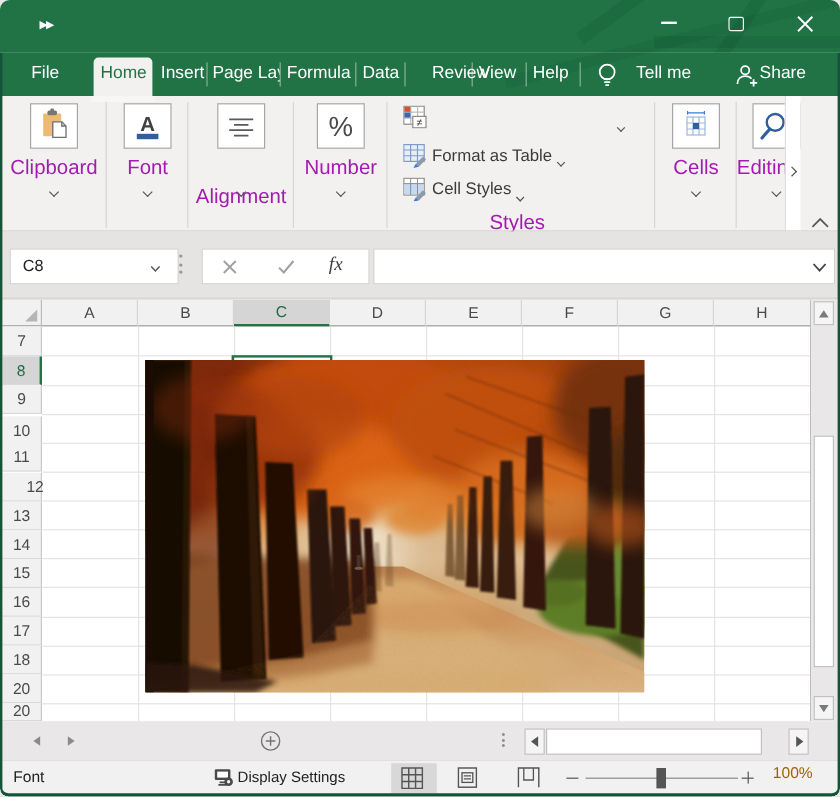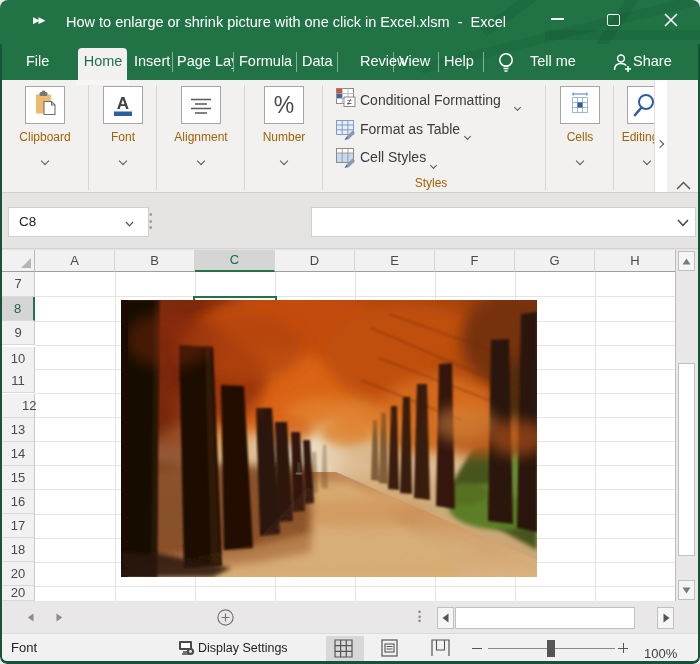--- a/index.html
+++ b/index.html
@@ -7,21 +7,21 @@
   #win { position:absolute; left:0; top:0; width:700px; height:664px; border-radius:8px 8px 7px 7px; overflow:hidden; background:#fff; }
   .abs { position:absolute; }
   
   #title { left:0; top:0; width:700px; height:44px; background:#217346; }
   #tabrow { left:0; top:44px; width:700px; height:36px; background:#217346; }
   .deco { position:absolute; background:rgba(0,40,20,0.10); }
   .wbtn { position:absolute; color:#fff; }
   
   #ribbon { left:0; top:80px; width:700px; height:113px; background:#f3f1f0; }
   .rbox { position:absolute; width:40px; height:38px; background:#fff; border:1px solid #a6a6a6; top:6px; }
-  .rlabel { position:absolute; top:50px; width:90px; text-align:center; font-size:12px; color:#a16207; }
+  .rlabel { position:absolute; top:50px; width:90px; text-align:center; font-size:17px; color:#a21caf; }
   .rchev { position:absolute; top:70px; width:40px; text-align:center; }
   .rsep { position:absolute; top:5px; height:105px; width:1px; background:#d9d5d2; }
   .chev { display:inline-block; width:6px; height:6px; border-right:1.2px solid #555; border-bottom:1.2px solid #555; transform:rotate(45deg); }
   .srow { position:absolute; font-size:14px; color:#3b3b3b; white-space:nowrap; }
   
   #fbar { left:0; top:193px; width:700px; height:57px; background:#e6e4e3; }
   .fbox { position:absolute; background:#fff; border:1px solid #d2d0ce; top:14px; height:30px; }
   
   #grid { left:0; top:250px; width:700px; height:351px; background:#fff; overflow:hidden; }
   .colhead { position:absolute; top:0; height:22px; background:#f1f1f1; border-right:1px solid #d5d5d5; border-bottom:1px solid #9e9e9e; color:#4a4a4a; font-size:13px; text-align:center; line-height:21px; }
@@ -33,21 +33,20 @@
 </style>
 </head>
 <body>
 <div id="win">
 
   <div id="title" class="abs">
     <div class="deco" style="left:480px; top:28px; width:260px; height:11px; transform:rotate(-36deg); transform-origin:left top;"></div>
     <div class="deco" style="left:585px; top:60px; width:200px; height:11px; transform:rotate(-56deg); transform-origin:left top;"></div>
     <div class="deco" style="left:545px; top:30px; width:200px; height:10px;"></div>
     <div class="abs" style="left:33px; top:15px; color:#fff; font-size:9px; letter-spacing:-1.5px;">▶▶</div>
-    <div class="abs" style="left:66px; top:14px; color:#fff; font-size:14.5px;">How to enlarge or shrink picture with one click in Excel.xlsm&nbsp; -&nbsp; Excel</div>
     <div class="wbtn" style="left:551px; top:18px; width:13px; height:2px; background:#fff;"></div>
     <div class="wbtn" style="left:607px; top:14px; width:13px; height:12px; border:1.6px solid #fff; border-radius:2px;"></div>
     <svg class="wbtn" style="left:664px; top:13px;" width="14" height="14" viewBox="0 0 14 14">
         <path d="M1 1 L13 13 M13 1 L1 13" stroke="#fff" stroke-width="1.6"></path>
       </svg>
   </div>
 
   <div id="tabrow" class="abs">
     <div class="deco" style="left:420px; top:20px; width:300px; height:10px; transform:rotate(-14deg); transform-origin:left top; background:rgba(0,40,20,0.07);"></div>
     <div class="abs" style="left:78px; top:4px; width:49px; height:32px; background:#f3f1f0; border-radius:4px 4px 0 0;"></div>
@@ -109,32 +108,31 @@
     </div>
     <div class="rlabel" style="left:78px;">Font</div>
     <div class="rchev" style="left:103px;"><span class="chev"></span></div>
     <div class="rsep" style="left:156px;"></div>
 
     <div class="rbox" style="left:181px;">
       <svg width="38" height="36" viewBox="0 0 38 36">
         <path d="M9 12.5 h20 M13 17 h12 M9 21.5 h20 M13 26 h12" stroke="#5a5a5a" stroke-width="1.4"></path>
       </svg>
     </div>
-    <div class="rlabel" style="left:156px;">Alignment</div>
+    <div class="rlabel" style="left:156px;margin-top:24px;">Alignment</div>
     <div class="rchev" style="left:181px;"><span class="chev"></span></div>
     <div class="rsep" style="left:244px;"></div>
 
     <div class="rbox" style="left:264px;">
       <div style="font-size:23px; color:#4a4a4a; text-align:center; line-height:36px;">%</div>
     </div>
     <div class="rlabel" style="left:239px;">Number</div>
     <div class="rchev" style="left:264px;"><span class="chev"></span></div>
     <div class="rsep" style="left:322px;"></div>
 
-    <div class="srow" style="left:360px; top:12px;">Conditional Formatting</div>
     <div class="abs" style="left:515px; top:16px;"><span class="chev" style="width:5px;height:5px;"></span></div>
     <svg class="abs" style="left:336px; top:8px;" width="20" height="19" viewBox="0 0 20 19">
       <rect x="0.5" y="0.5" width="17" height="15" fill="#fff" stroke="#8a8a8a"></rect>
       <path d="M6.3 0.5 v15 M12 0.5 v15 M0.5 5.5 h17 M0.5 10.5 h17" stroke="#bbb" stroke-width="1"></path>
       <rect x="1" y="1" width="5" height="4.2" fill="#d8502e"></rect>
       <rect x="1" y="5.8" width="5" height="4.2" fill="#3a66ad"></rect>
       <rect x="8" y="9" width="11" height="9.5" fill="#fff" stroke="#8a8a8a"></rect>
       <text x="13.5" y="17" font-size="9" fill="#333" text-anchor="middle" font-family="Liberation Sans">≠</text>
     </svg>
     <div class="srow" style="left:360px; top:41px;">Format as Table</div>
@@ -188,20 +186,29 @@
   </div>
 
   <div id="fbar" class="abs">
     <div class="fbox" style="left:8px; width:141px;">
       <span class="abs" style="left:10px; top:6px; font-size:13.5px; color:#222;">C8</span>
       <svg class="abs" style="left:116px; top:13px;" width="9" height="6" viewBox="0 0 9 6">
           <path d="M1 1 L4.5 4.8 L8 1" fill="none" stroke="#555" stroke-width="1.2"></path>
         </svg>
     </div>
     <div class="abs" style="left:149px; top:19px; width:4px; height:20px; color:#9a9a9a; font-size:10px; line-height:6.5px;">•<br>•<br>•</div>
+    <div class="fbox" style="left:168px; width:140px;">
+      <svg class="abs" style="left:16px; top:8px;" width="13" height="13" viewBox="0 0 13 13">
+          <path d="M1.5 1.5 L11.5 11.5 M11.5 1.5 L1.5 11.5" stroke="#a0a0a0" stroke-width="1.6"></path>
+        </svg>
+      <svg class="abs" style="left:62px; top:8px;" width="15" height="13" viewBox="0 0 15 13">
+          <path d="M1.5 7 L5.5 11 L13.5 1.5" fill="none" stroke="#a0a0a0" stroke-width="1.7"></path>
+        </svg>
+      <span class="abs" style="left:105px; top:4px; font-size:16px; font-style:italic; font-family:'Liberation Serif',serif; color:#3d3d3d;">fx</span>
+    </div>
     <div class="fbox" style="left:311px; width:385px;">
       <svg class="abs" style="left:365px; top:11px;" width="12" height="8" viewBox="0 0 12 8">
           <path d="M1 1 L6 6.5 L11 1" fill="none" stroke="#444" stroke-width="1.5"></path>
         </svg>
     </div>
     <div class="abs" style="left:0; top:55px; width:700px; height:1px; background:#d5d1ce;"></div>
   </div>
 
   <div id="grid" class="abs">
 
@@ -457,21 +464,21 @@
     </svg>
     <svg class="abs" style="left:431px; top:5px;" width="19" height="18" viewBox="0 0 19 18">
       <path d="M1 17 V1 h17 v16" fill="none" stroke="#555" stroke-width="1.2"></path>
       <path d="M5.5 1 v10 h8 V1" fill="none" stroke="#555" stroke-width="1.1"></path>
     </svg>
     <div class="abs" style="left:472px; top:13.5px; width:10px; height:1.6px; background:#555;"></div>
     <div class="abs" style="left:488px; top:14px; width:127px; height:1px; background:#8a8a8a;"></div>
     <div class="abs" style="left:547px; top:6px; width:8px; height:17px; background:#555;"></div>
     <div class="abs" style="left:618px; top:13.5px; width:10px; height:1.6px; background:#555;"></div>
     <div class="abs" style="left:622.5px; top:9px; width:1.6px; height:10px; background:#555;"></div>
-    <span class="abs" style="left:644px; top:12px; font-size:13px; color:#404040;">100%</span>
+    <span class="abs" style="left:644px; top:2px; font-size:13px; color:#a16207;">100%</span>
   </div>
   <div class="abs" style="left:0; top:44px; width:700px; height:620px; border:2px solid #16543a; border-top:none; border-bottom-width:3px; border-radius:0 0 7px 7px; pointer-events:none; z-index:50;"></div>
 </div>
 
 <svg width="0" height="0">
     <defs>
 <filter id="b6" x="-40%" y="-40%" width="180%" height="180%">
         <feGaussianBlur stdDeviation="6"></feGaussianBlur>
       </filter>
 <filter id="b3" x="-40%" y="-40%" width="180%" height="180%">

